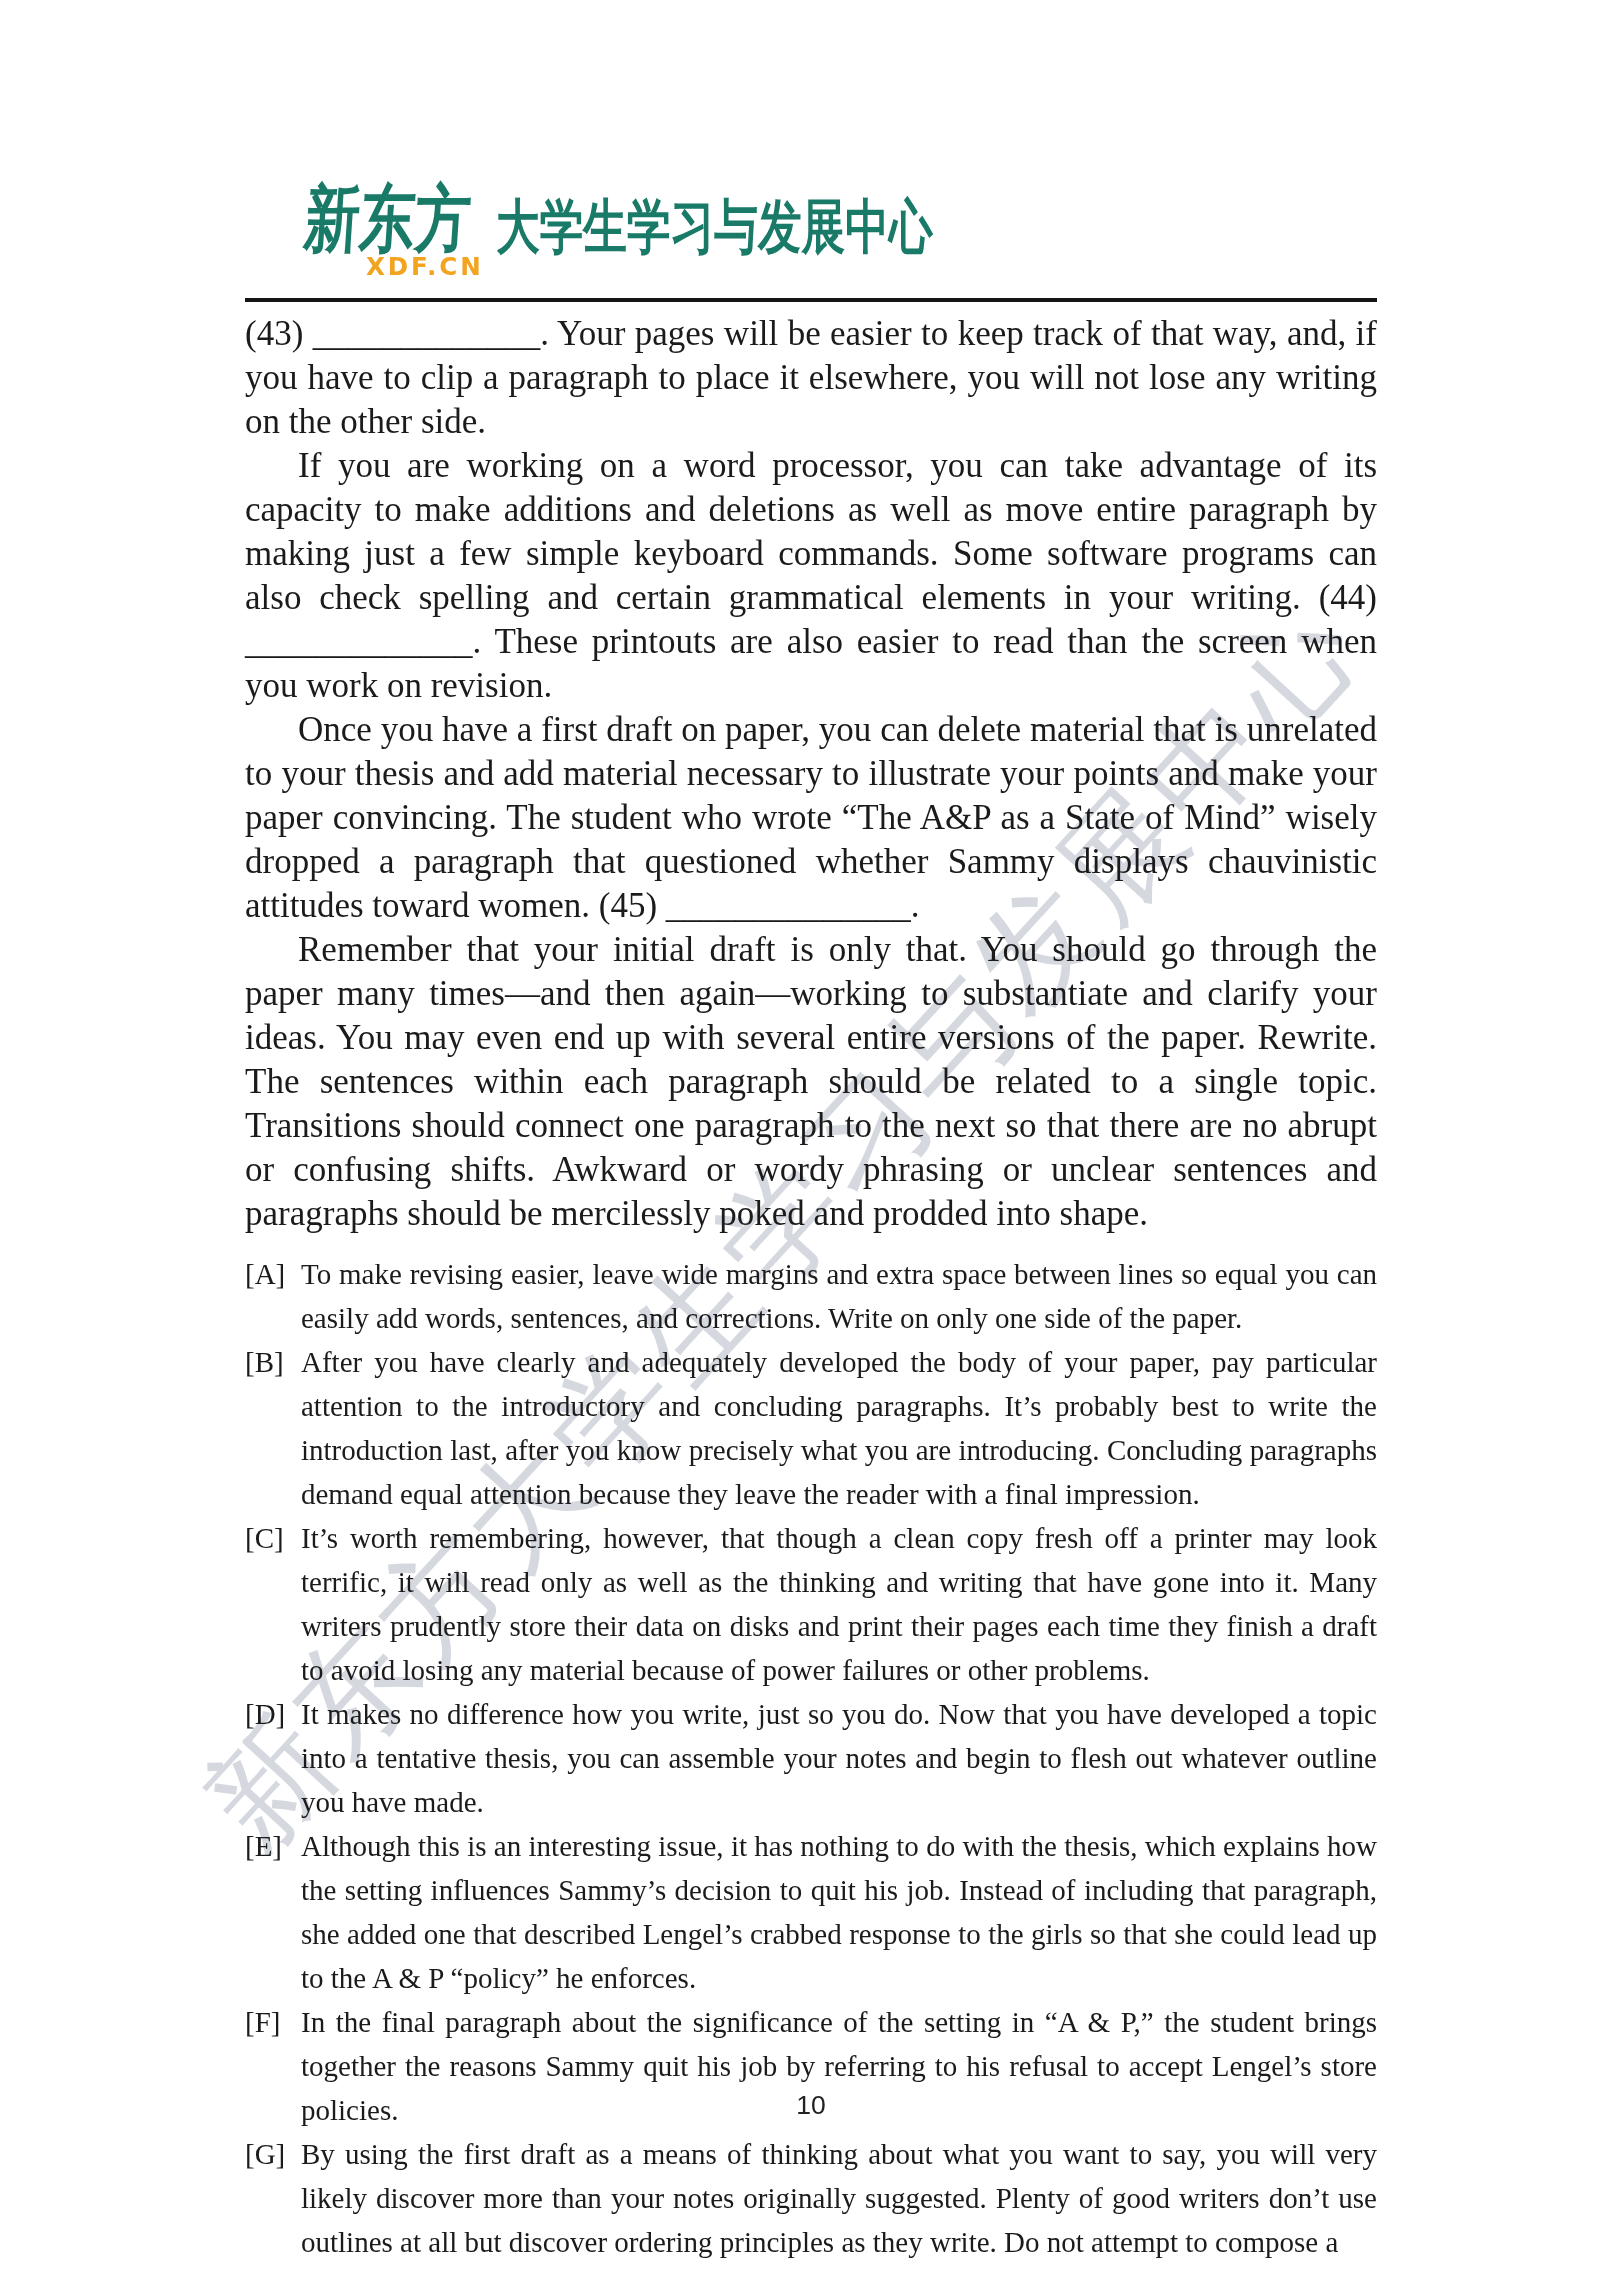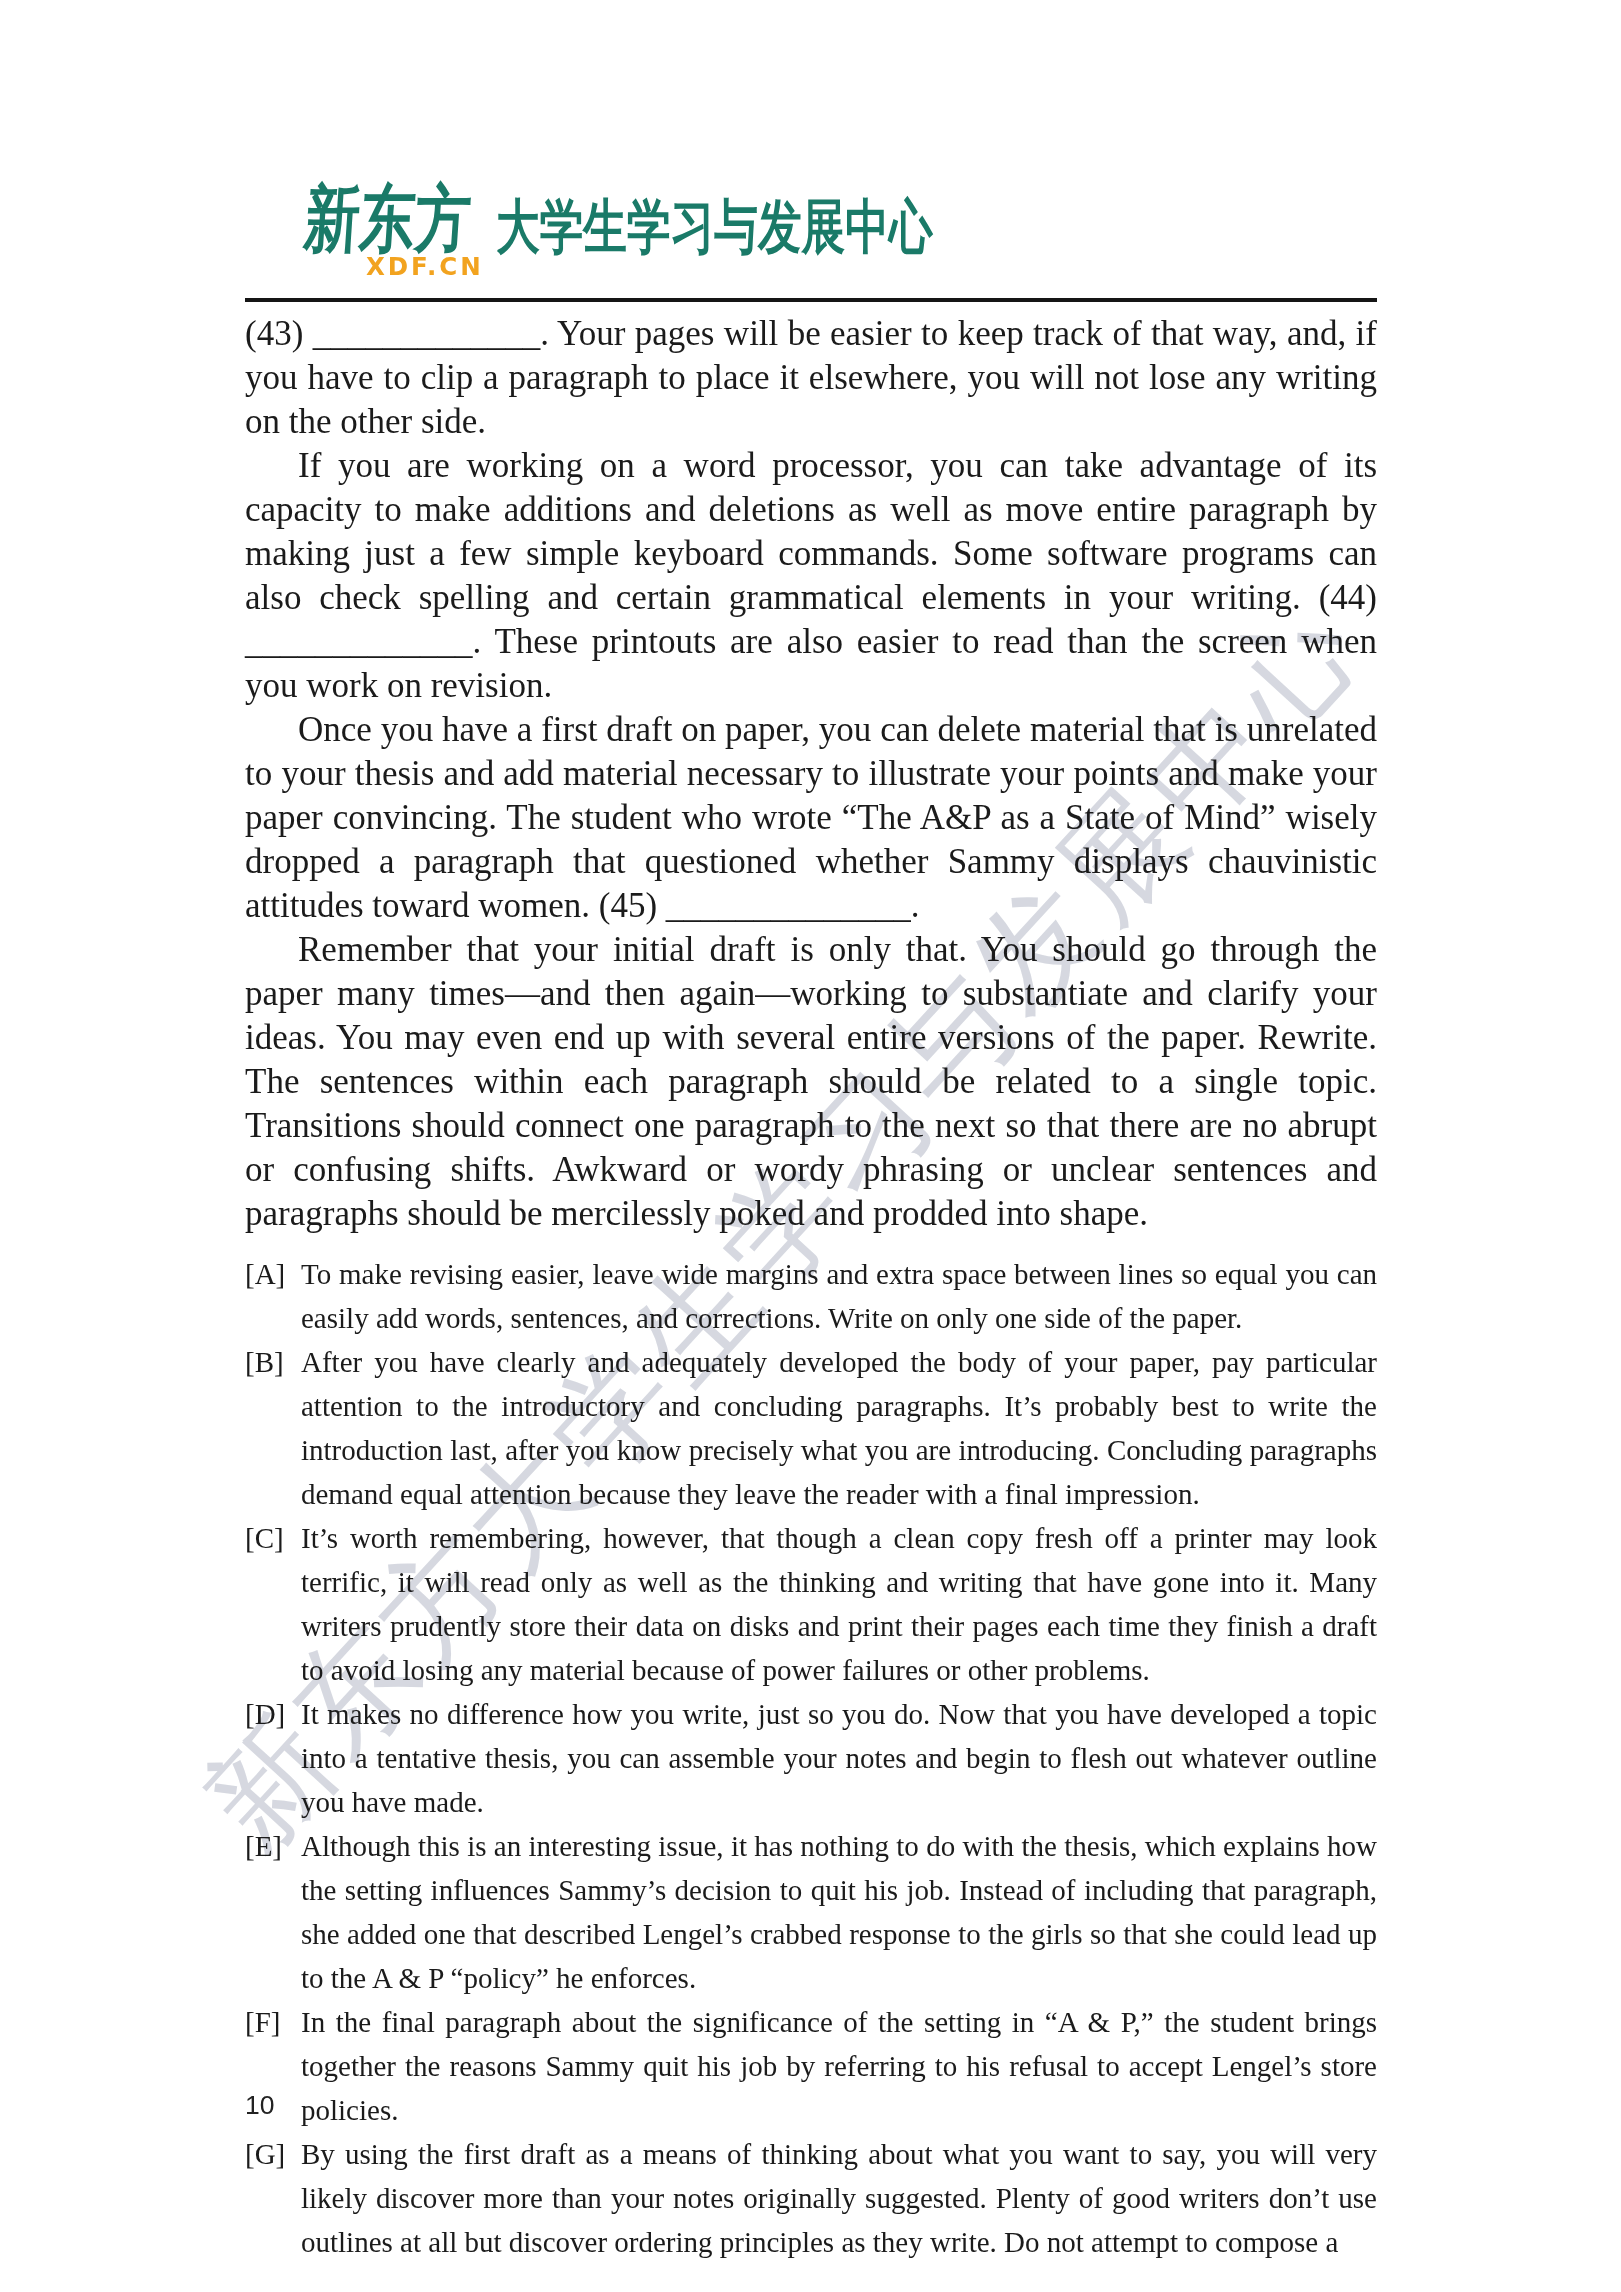--- a/index.html
+++ b/index.html
@@ -104,20 +104,21 @@
     position: absolute;
     left: 0;
     top: 0;
     text-indent: 0;
   }
   .pagenum {
     position: absolute;
     left: 245px;
     top: 2090px;
     width: 1132px;
+    text-align: center;
     font-family: "Liberation Sans", sans-serif;
     font-size: 26.5px;
     color: #222222;
     z-index: 1;
   }
 </style>
 </head>
 <body>
 
 <div class="page">

